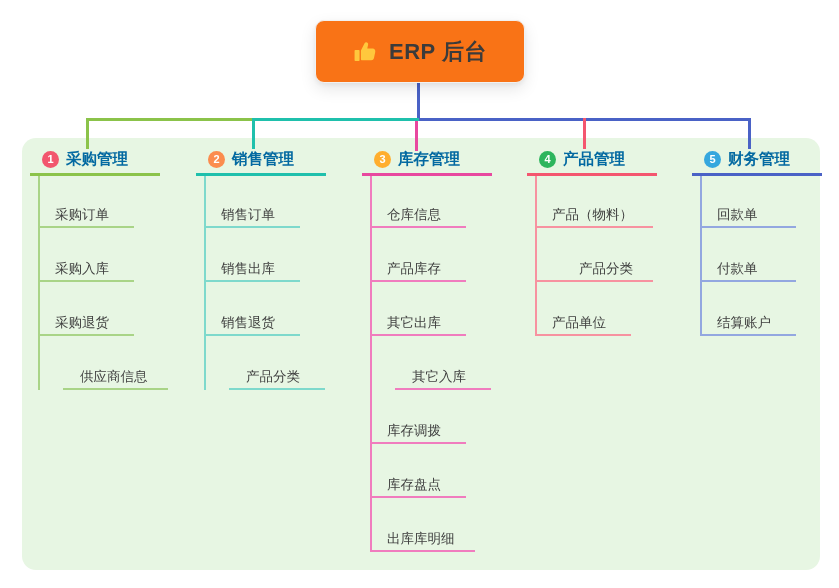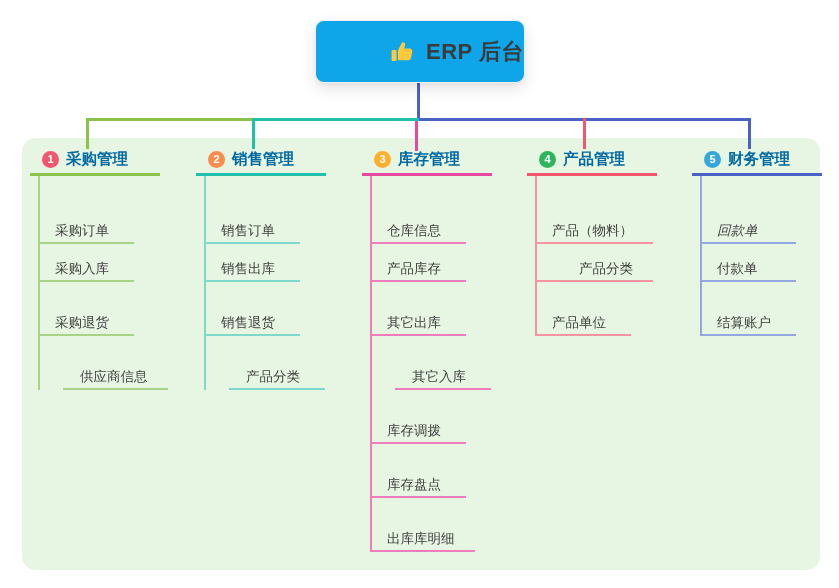--- a/index.html
+++ b/index.html
@@ -8,23 +8,23 @@
     font-family:"Liberation Sans","DejaVu Sans",sans-serif;
   }
   
   .panel{
     position:absolute;left:22px;top:138px;width:798px;height:432px;
     background:#E7F6E3;border-radius:14px;
   }
   
   .root-card{
     position:absolute;left:315px;top:20px;width:210px;height:63px;
-    background:#0ea5e9;border-radius:9px;border:1px solid #f1f1f1;
+    background:#f97316;border-radius:9px;border:1px solid #f1f1f1;
     box-shadow:0 2px 4px rgba(0,0,0,.05),0 6px 16px rgba(0,0,0,.10);
-    display:flex;align-items:center;justify-content:flex-end;gap:11px;
+    display:flex;align-items:center;justify-content:center;gap:11px;
     box-sizing:border-box;cursor:default;
   }
   .root-label{font-size:22px;color:#3b3b3b;font-weight:600;letter-spacing:.5px;}
   .thumb-icon{width:25px;height:25px;flex:0 0 auto;}
   
   .line{position:absolute;}
   .root-drop{left:417px;top:82px;width:3px;height:38px;}
   .bus-1{left:87px;top:118px;width:167px;height:3px;}
   .bus-2{left:253px;top:118px;width:166px;height:3px;}
   .bus-5{left:419px;top:118px;width:332px;height:3px;}
@@ -54,21 +54,21 @@
   .spine-4{height:214px;}
   .spine-7{height:376px;}
   .spine-3{height:160px;}
   .child-row{
     position:absolute;left:8px;height:26px;box-sizing:border-box;
     border-bottom:2px solid;display:flex;align-items:flex-end;
     padding:0 20px 5px 17px;white-space:nowrap;min-width:96px;
     width:max-content;cursor:pointer;
   }
   .child-label{font-size:13.5px;color:#3f3f3f;line-height:1;}
-  .r0{top:72px;}  .r1{top:110px;} .r2{top:164px;} .r3{top:218px;margin-left:25px;}
+  .r0{top:56px;}  .r1{top:110px;} .r2{top:164px;} .r3{top:218px;margin-left:25px;}
   .r4{top:272px;} .r5{top:326px;} .r6{top:380px;}
 </style>
 </head>
 <body>
 
 <div class="stage">
 
   <div class="panel"></div>
 
   <div class="line root-drop" style="background: rgb(74, 98, 198);"></div>
@@ -176,21 +176,21 @@
       <span class="child-label">产品单位</span>
       </div>
   </div>
 
   <div class="branch b5">
     <div class="branch-header" style="border-bottom-color: rgb(74, 98, 198);">
       <span class="badge" style="background: rgb(53, 167, 222);">5</span>
       <span class="branch-label">财务管理</span>
     </div>
     <div class="spine spine-3" style="background: rgb(147, 167, 224);"></div>
-    <div class="child-row r0" style="border-bottom-color: rgb(147, 167, 224); font-style: italic;">
+    <div class="child-row r0" style="border-bottom-color: rgb(147, 167, 224);">
       <span class="child-label">回款单</span>
       </div>
     <div class="child-row r1" style="border-bottom-color: rgb(147, 167, 224);">
       <span class="child-label">付款单</span>
       </div>
     <div class="child-row r2" style="border-bottom-color: rgb(147, 167, 224);">
       <span class="child-label">结算账户</span>
       </div>
   </div>
 

